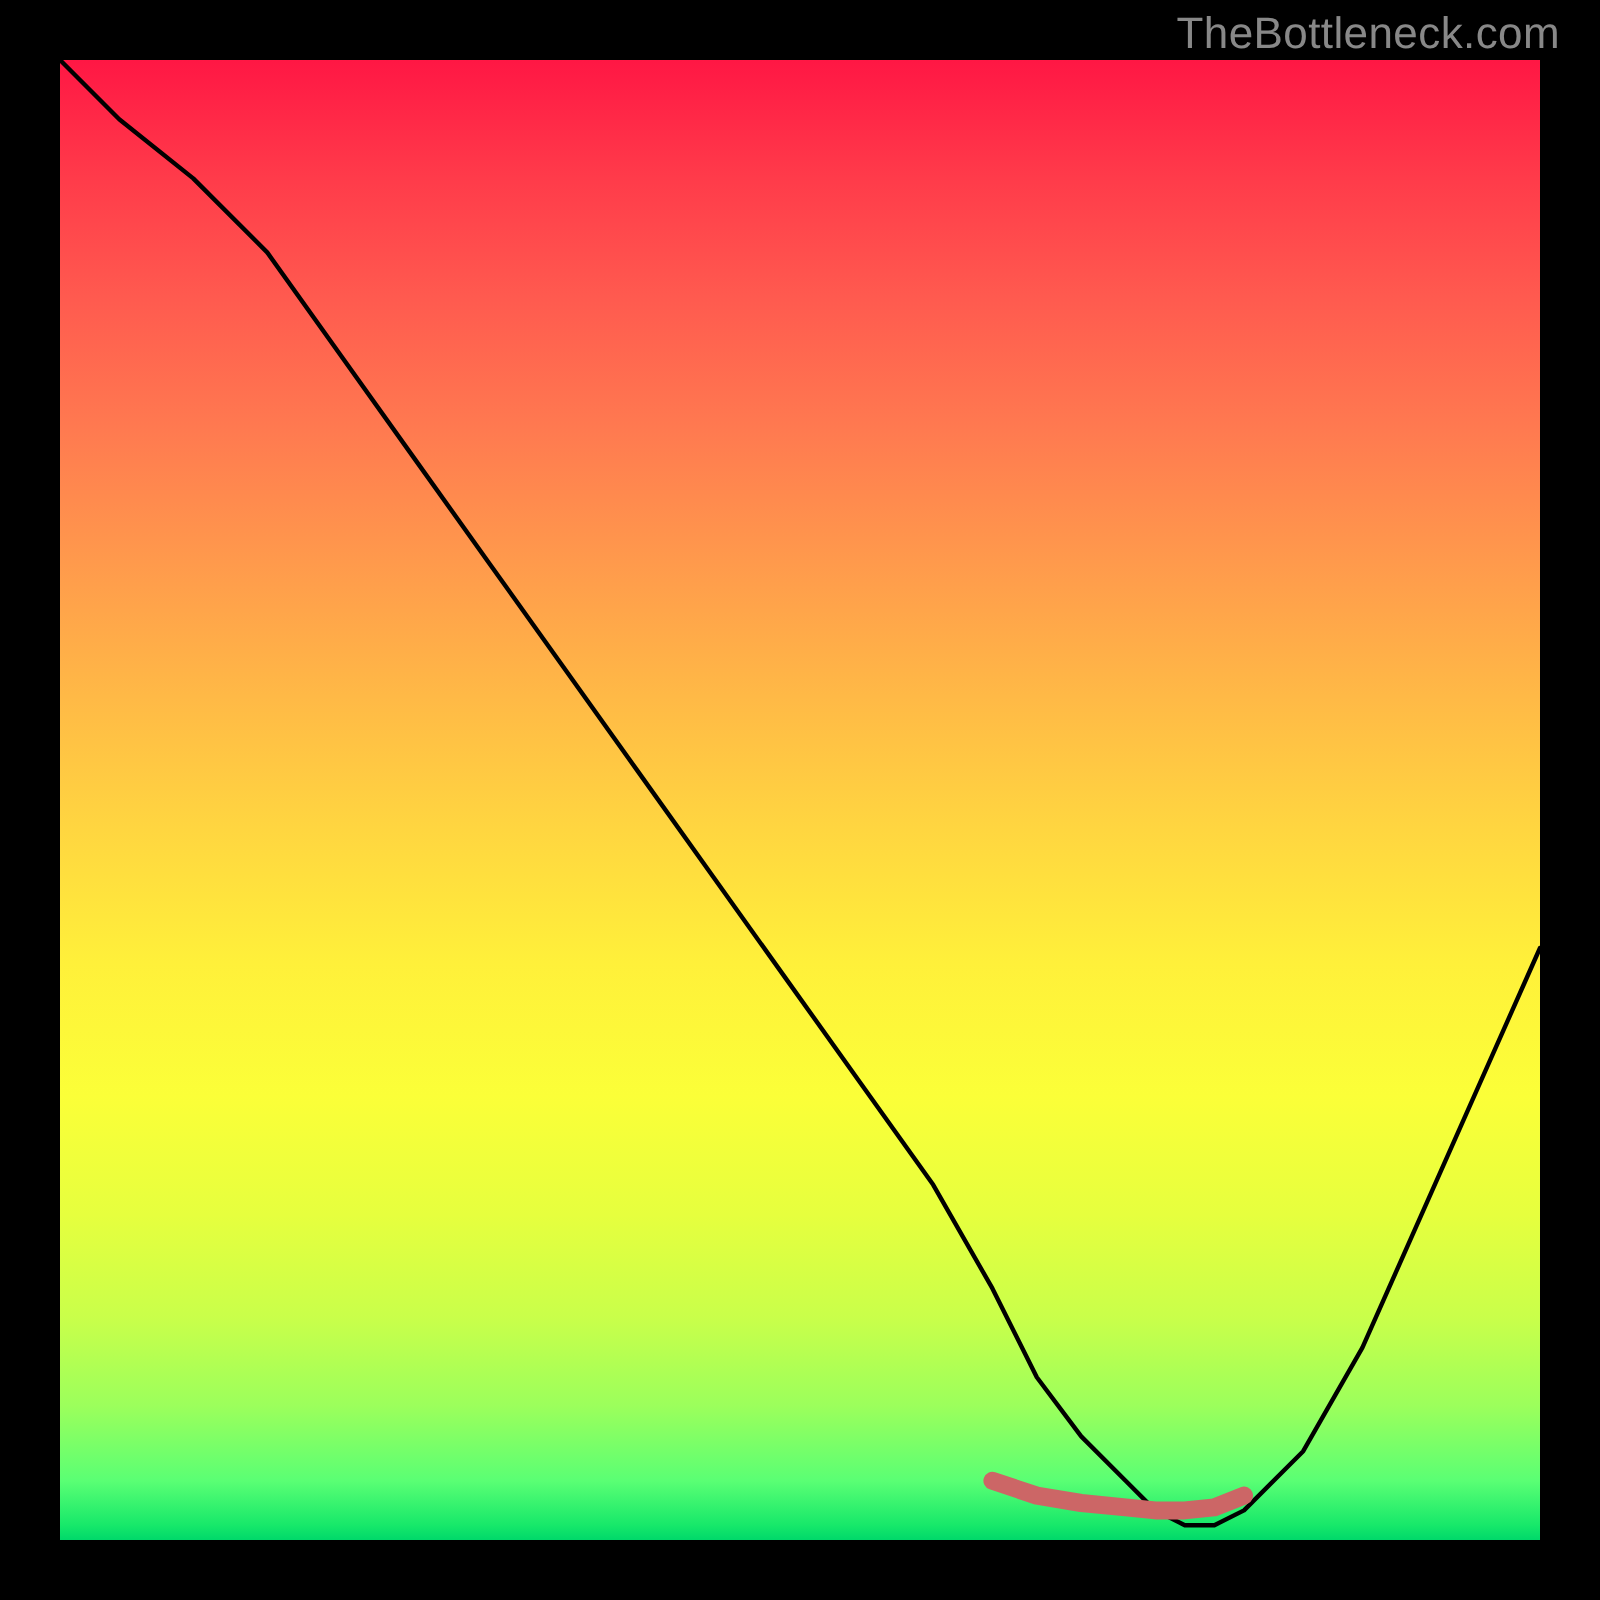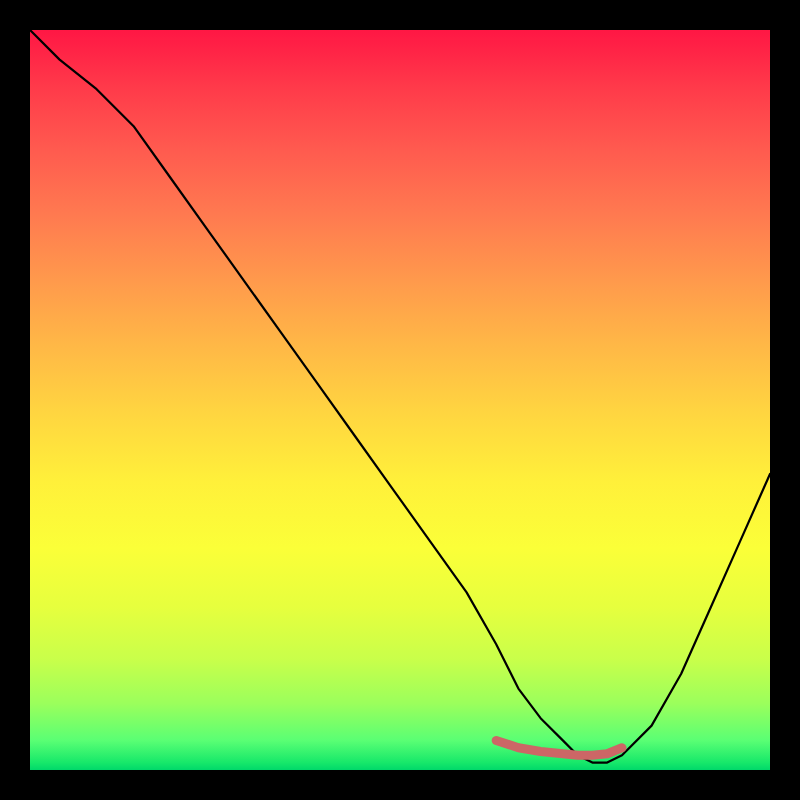--- a/index.html
+++ b/index.html
@@ -62,20 +62,21 @@
     font-size: 22px;
     font-weight: 500;
     letter-spacing: 0.2px;
     user-select: none;
   }
 </style>
 </head>
 <body>
 
 <div class="chart-container">
+  <div class="watermark">TheBottleneck.com</div>
   <div class="plot-area">
     <div class="gradient-bg"></div>
     <svg class="curve-svg" viewBox="0 0 740 740" preserveAspectRatio="none">
       <path id="main-curve" fill="none" stroke="#000000" stroke-width="2.2" stroke-linejoin="round" stroke-linecap="round" d="M0.0 0.0 L29.6 29.6 L66.6 59.2 L103.6 96.2 L140.6 148.0 L177.6 199.8 L214.6 251.6 L251.6 303.4 L288.6 355.2 L325.6 407.0 L362.6 458.8 L399.6 510.6 L436.6 562.4 L466.2 614.2 L488.4 658.6 L510.6 688.2 L532.8 710.4 L547.6 725.2 L562.4 732.6 L577.2 732.6 L592.0 725.2 L621.6 695.6 L651.2 643.8 L680.8 577.2 L710.4 510.6 L740.0 444.0"></path>
       <path id="highlight-curve" fill="none" stroke="#cc6666" stroke-width="9" stroke-linecap="round" stroke-linejoin="round" d="M466.2 710.4 L488.4 717.8 L510.6 721.5 L532.8 723.7 L547.6 725.2 L562.4 725.2 L577.2 723.7 L592.0 717.8"></path>
     </svg>
   </div>
 </div>
 
 </body></html>

